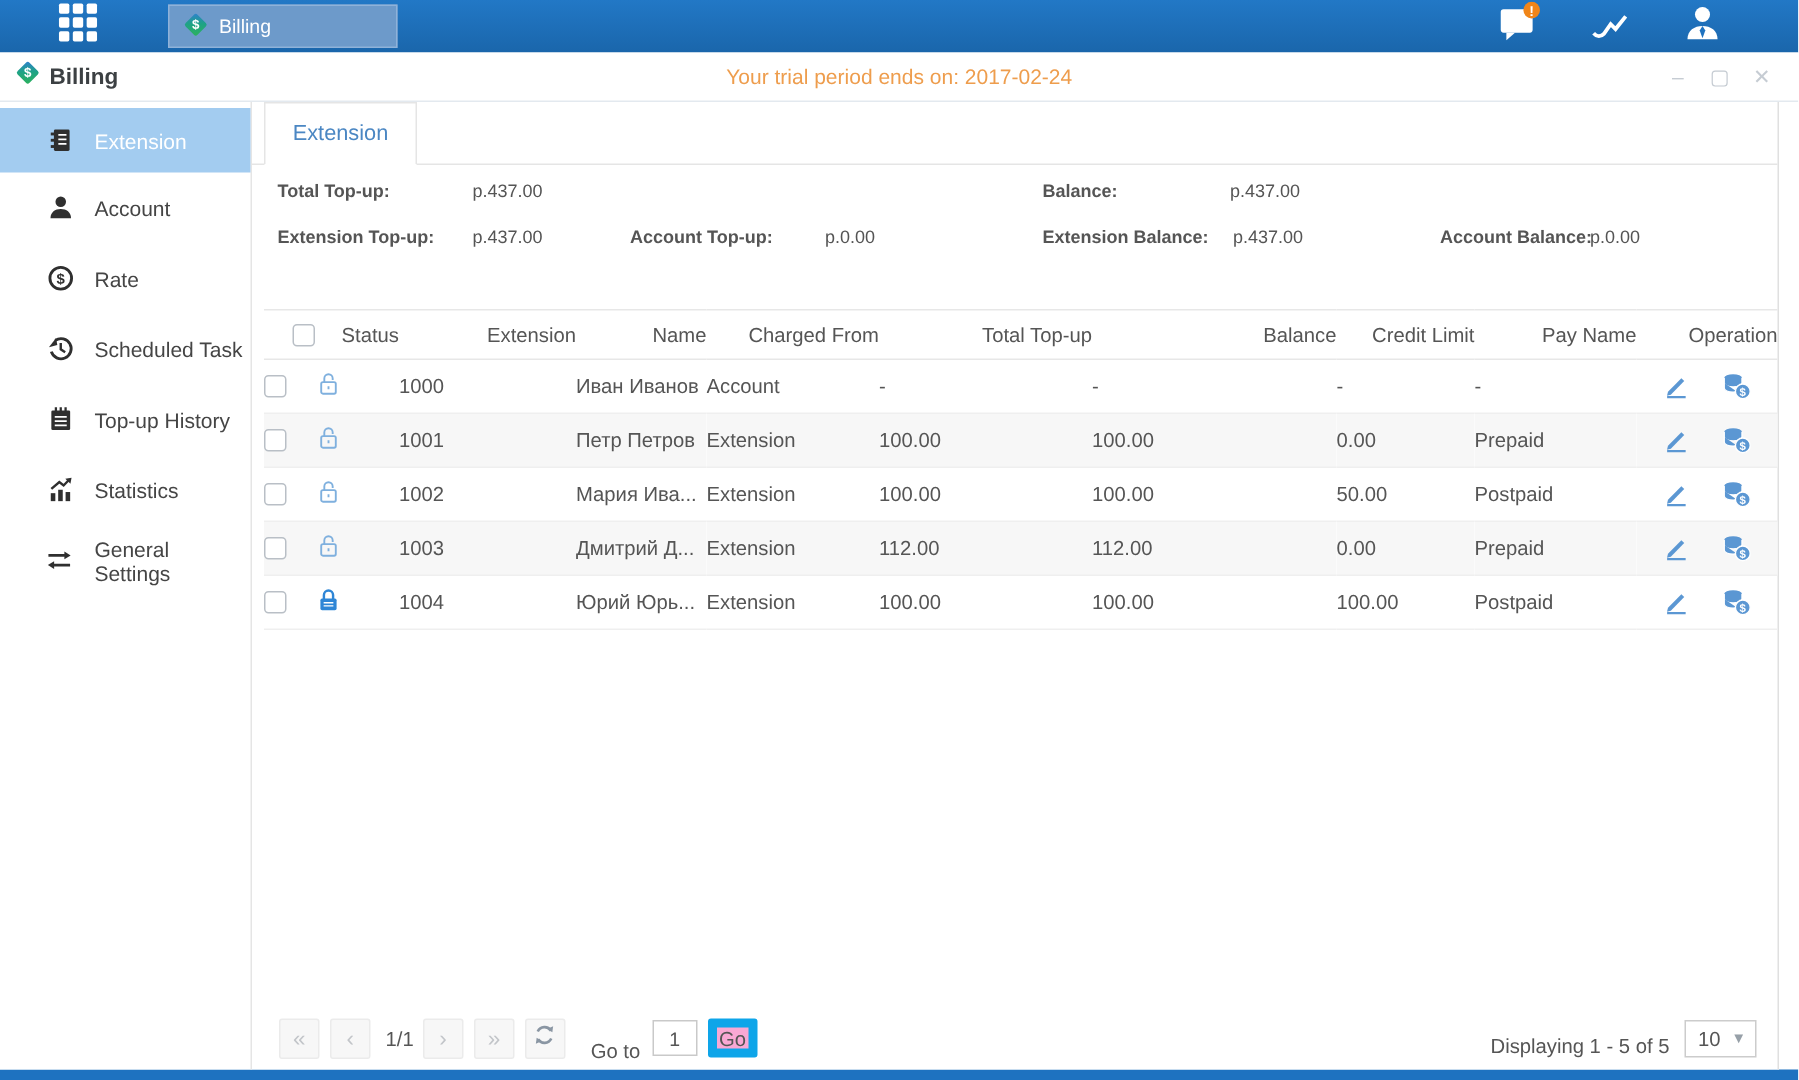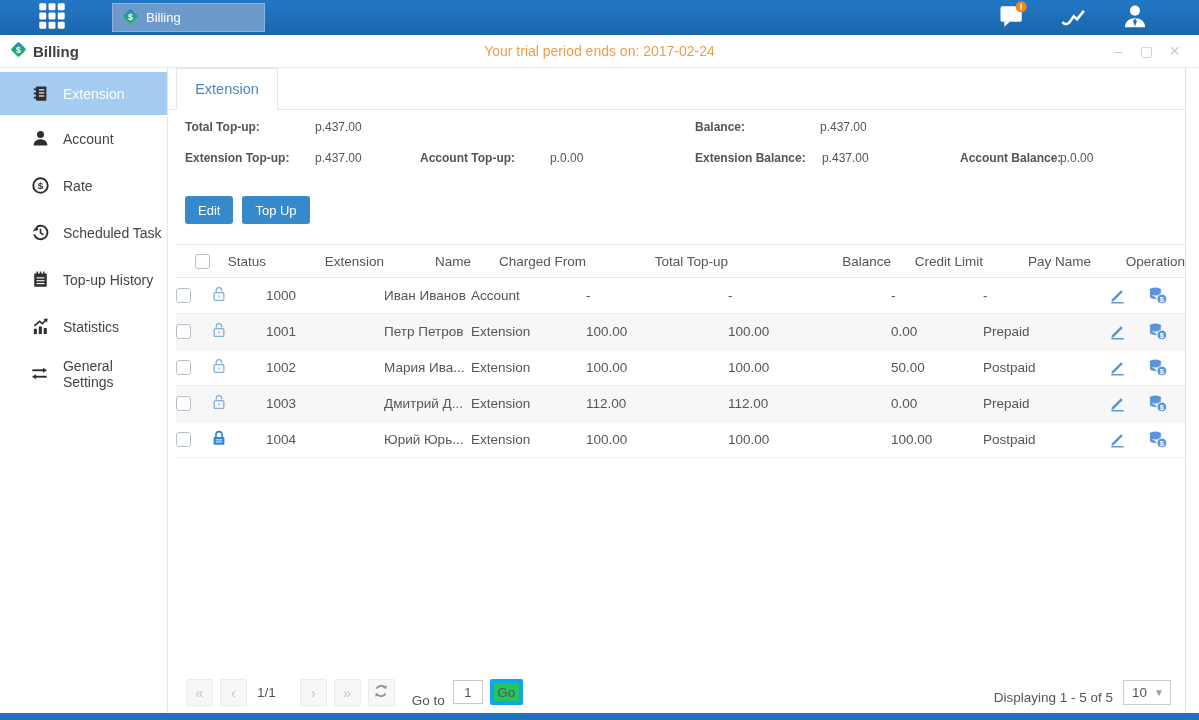--- a/index.html
+++ b/index.html
@@ -49,24 +49,24 @@
   thead th{height:33px; font-weight:normal; border-top:1px solid #e7e7e7; border-bottom:1px solid #e7e7e7; text-align:right;}
   tbody td{height:35px; border-bottom:1px solid #efefef; text-align:left; overflow:hidden; white-space:nowrap;}
   tbody tr:nth-child(even){background:#f7f7f7;}
   .checkbox{display:inline-block; width:15px; height:15px; border:1px solid #b9bfc6; border-radius:3px; background:#fff; vertical-align:middle; cursor:pointer;}
   .op-cell{display:flex; align-items:center; justify-content:center; gap:20px; height:35px;}
   .op-btn{display:flex; align-items:center; cursor:pointer;}
 
   
   .pager{position:absolute; left:18px; right:14px; bottom:7px; height:28px; display:flex; align-items:center; font-size:13.5px; color:var(--txt);}
   .pg-btn{width:27px; height:27px; background:#f7f7f7; border:1px solid #ebebeb; border-radius:2px; display:flex; align-items:center; justify-content:center; color:#c2c5c9; font-size:15px; margin-right:7px; cursor:pointer;}
-  .pg-indicator{margin:0 24px 0 3px;}
+  .pg-indicator{margin:0 6px 0 3px;}
   .goto-label{margin:16px 8px 0 10px;}
   .goto-input{width:30px; height:24px; border:1px solid #c9c9c9; text-align:center; font-size:13px; color:var(--txt); font-family:inherit;}
-  .go-btn{width:33px; height:26px; background:#22c55e; border:4px solid #0ea5e9; border-radius:2px; font-size:13.5px; color:var(--txt); margin-left:7px; cursor:pointer; font-family:inherit;}
+  .go-btn{width:33px; height:26px; background:#f9a8d4; border:6px solid #0ea5e9; border-radius:2px; font-size:13.5px; color:var(--txt); margin-left:7px; cursor:pointer; font-family:inherit;}
   .pager-right{margin-left:auto; display:flex; align-items:flex-end; gap:10px;}
   .page-size{width:48px; height:25px; border:1px solid #ccc; background:#fff; display:flex; align-items:center; justify-content:space-between; padding:0 6px 0 8px; cursor:pointer;}
   .caret{color:#97a0a8; font-size:10px;}
 
   .bottom-strip{height:7px; background:var(--topbar);}
 </style>
 </head>
 <body>
 
 <svg width="0" height="0" style="position:absolute">
@@ -243,24 +243,20 @@
         <span class="lbl" style="left:17px;top:41px">Extension Top-up:</span>
         <span class="val" style="left:147px;top:41px">p.437.00</span>
         <span class="lbl" style="left:252px;top:41px">Account Top-up:</span>
         <span class="val" style="left:382px;top:41px">p.0.00</span>
         <span class="lbl" style="left:527px;top:41px">Extension Balance:</span>
         <span class="val" style="left:654px;top:41px">p.437.00</span>
         <span class="lbl" style="left:792px;top:41px">Account Balance:</span>
         <span class="val" style="left:892px;top:41px">p.0.00</span>
       </div>
 
-      <div class="btn-row">
-        <button class="btn">Edit</button>
-        <button class="btn">Top Up</button>
-      </div>
 
       <table>
         <colgroup>
           <col style="width:34px">
             <col style="width:56px">
             <col style="width:118px">
             <col style="width:87px">
             <col style="width:115px">
           <col style="width:142px">
             <col style="width:163px">

